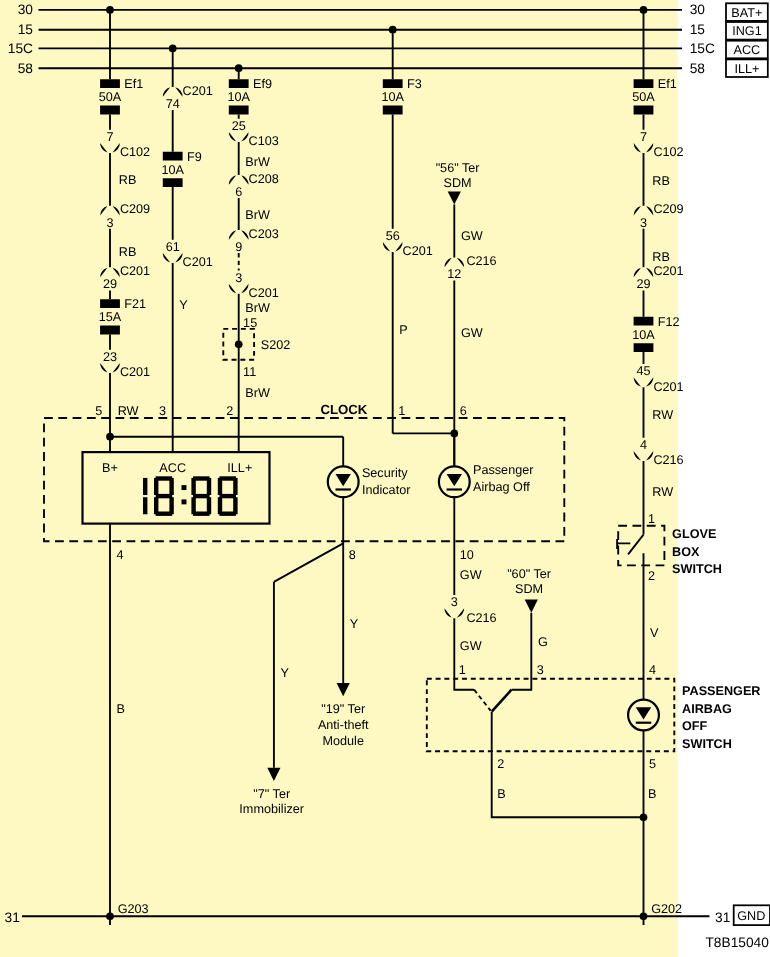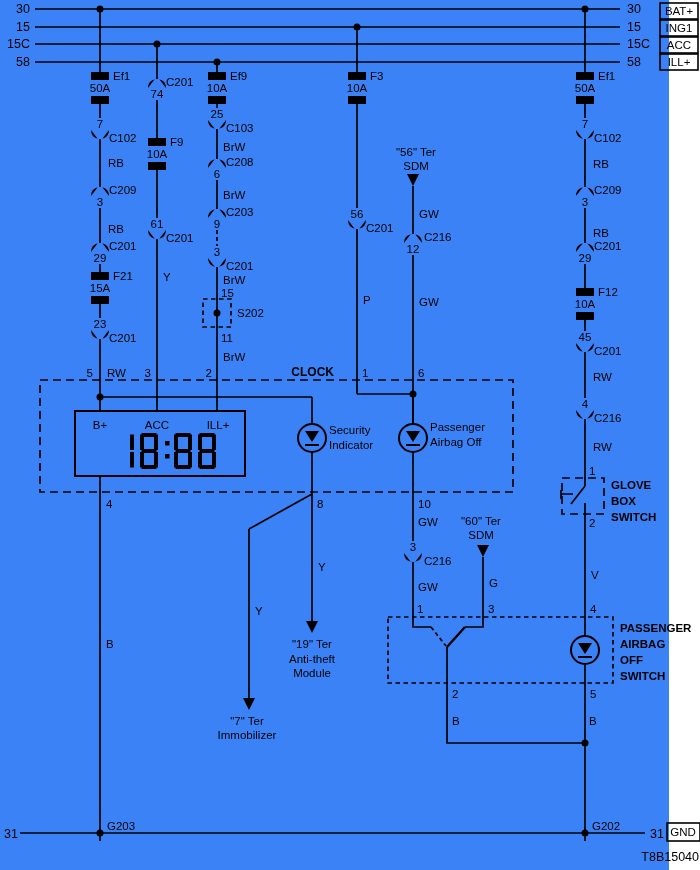--- a/index.html
+++ b/index.html
@@ -1,16 +1,16 @@
 <!DOCTYPE html>
 <html><head>
 <meta charset="utf-8">
 <style>
   html,body{margin:0;padding:0;background:#fff;}
-  .stage{width:669px;height:870px;position:relative;background:#3b82f6;}
+  .stage{width:616px;height:870px;position:relative;background:#fef9c3;}
   svg{display:block;}
   .w path, .w line{stroke:#000;stroke-width:1.7;fill:none;}
   .w2 path{stroke:#000;stroke-width:2.4;fill:none;}
   .dashw path{stroke:#000;stroke-width:1.7;fill:none;stroke-dasharray:4 3;}
   .boxd{stroke:#000;stroke-width:1.7;fill:none;stroke-dasharray:8 5;}
   .boxd2{stroke:#000;stroke-width:1.7;fill:none;stroke-dasharray:4.5 3.5;}
   .solidbox{stroke:#000;stroke-width:2;fill:none;}
   .lblbox{stroke:#000;stroke-width:1.6;fill:none;}
   .dot{fill:#000;stroke:none;}
   .arr{fill:#000;stroke:none;}

